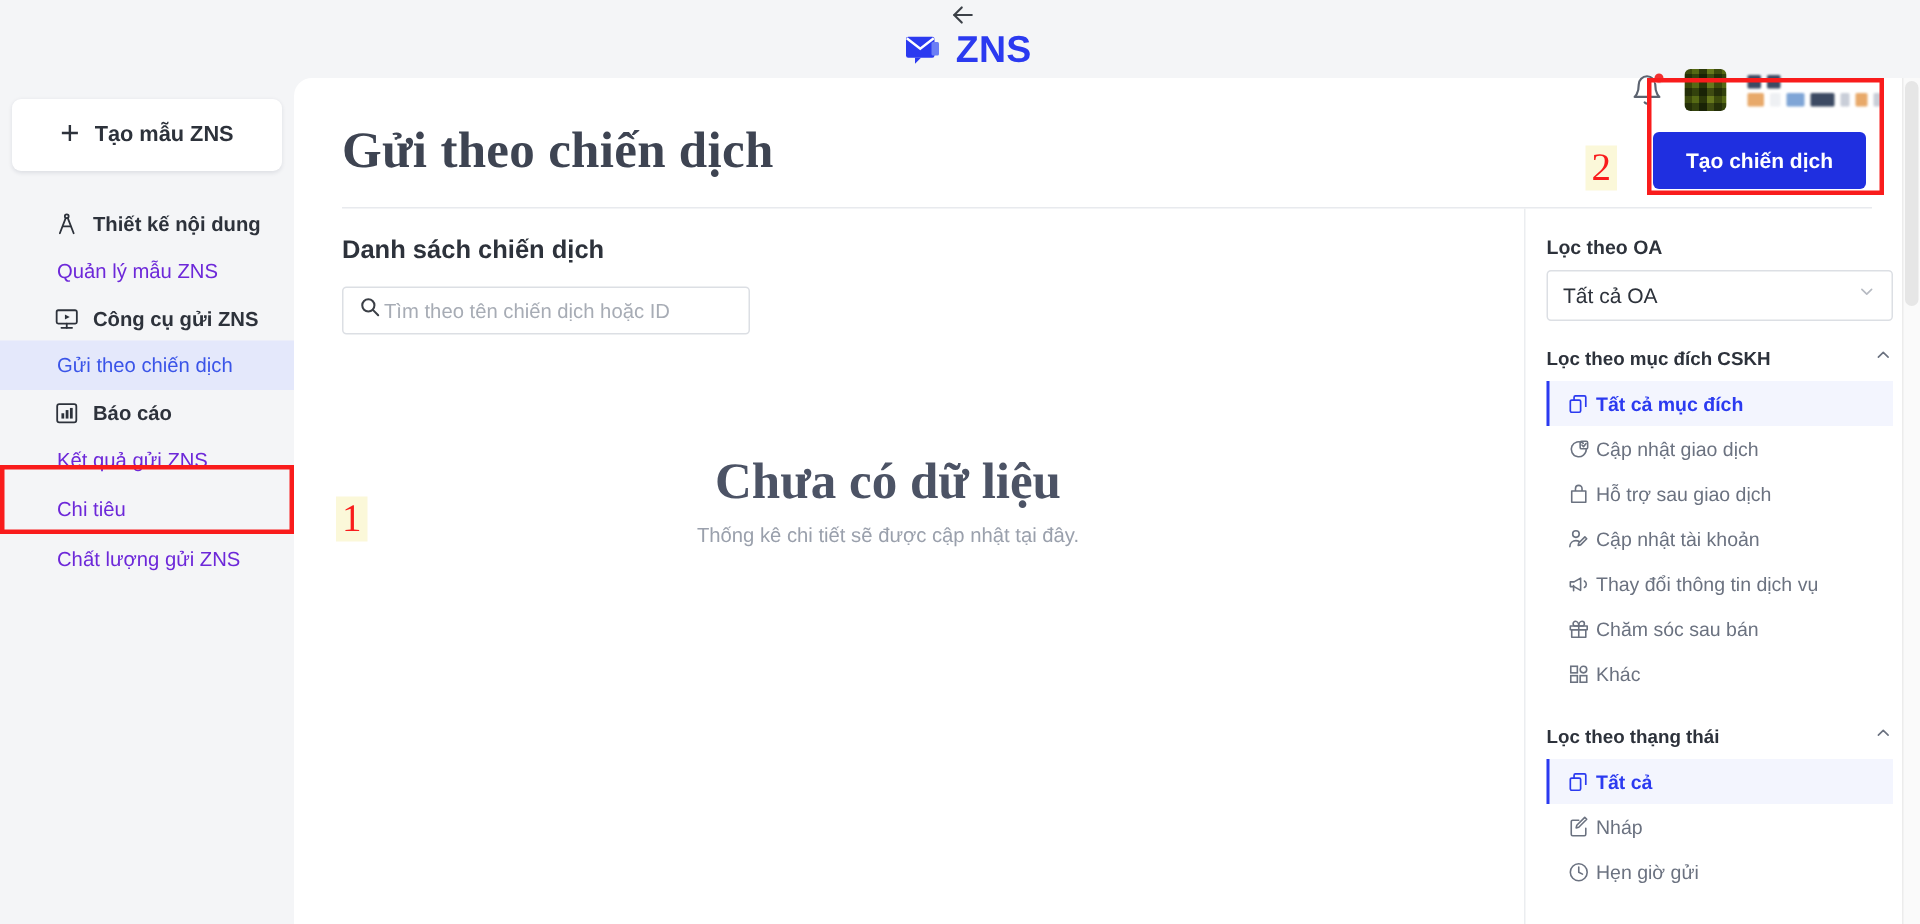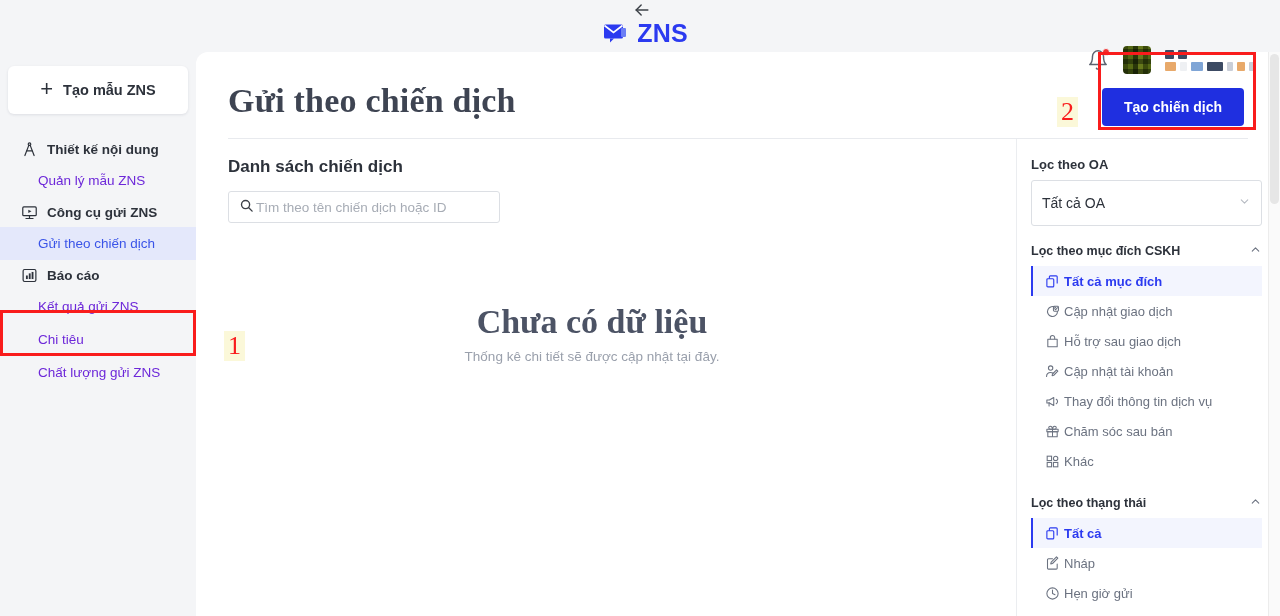--- a/index.html
+++ b/index.html
@@ -104,23 +104,24 @@
     font-size: 22px; color: #2d323b; font-weight: 300; line-height: 1;
     margin-top: -2px;
   }
   .create-btn .lbl {
     font-size: 14.5px; font-weight: 700; color: #2d323b;
   }
 
   .nav { margin-top: 20px; }
   .nav-group-head {
     display: flex; align-items: center; gap: 9px;
-    padding: 6px 0 6px 21px;
+    padding: 6px 0 6px 8px;
     height: 30px;
     cursor: pointer;
+    margin-left: 28px;
   }
   .nav-group-head .ico { width: 17px; height: 17px; color: #2d323b; flex: none; display: block; }
   .nav-group-head .txt {
     font-size: 13.5px; font-weight: 700; color: #2d323b;
   }
   .nav-sub {
     display: block;
     padding: 8px 0 8px 38px;
     font-size: 13.5px;
     color: #6d28d9;
@@ -225,21 +226,21 @@
     width: 264px;
     border-left: 1px solid #ebedf0;
     padding: 18px 18px 0 14px;
     overflow: hidden;
   }
   .filter-label {
     font-size: 13px; font-weight: 700; color: #2d323b;
     margin-bottom: 8px;
   }
   .select-box {
-    height: 46px;
+    height: 34px;
     border: 1px solid #dcdfe4;
     border-radius: 3px;
     display: flex; align-items: center;
     padding: 0 10px;
     cursor: pointer;
     margin-bottom: 16px;
   }
   .select-box .val { font-size: 14px; color: #2d323b; }
   .select-box .chev { margin-left: auto; color: #b6bac2; display: block; }
   .filter-head {

